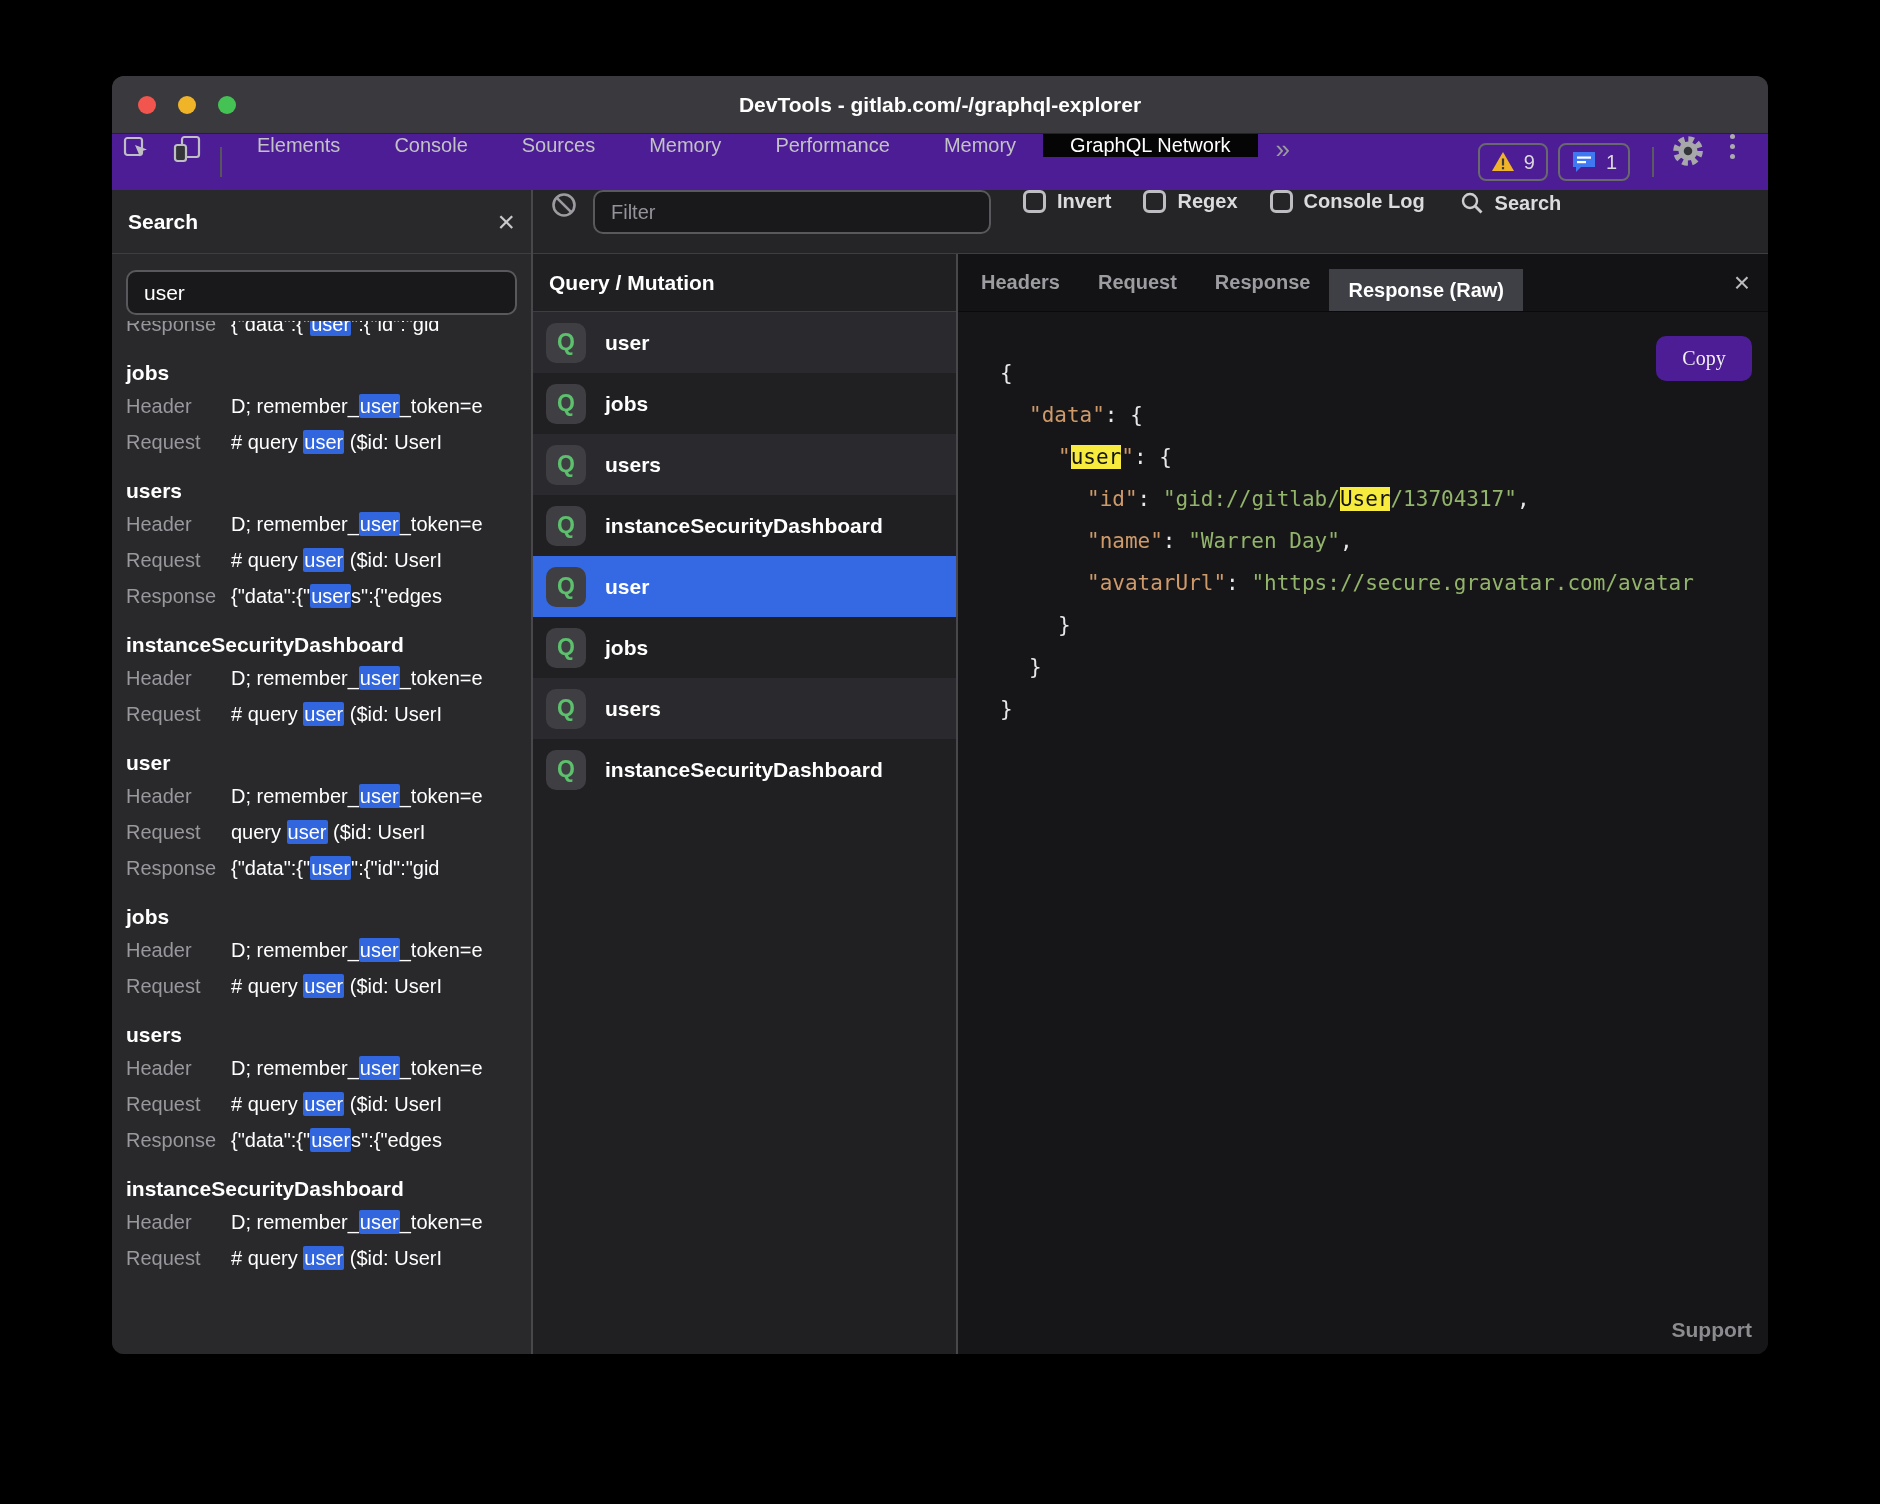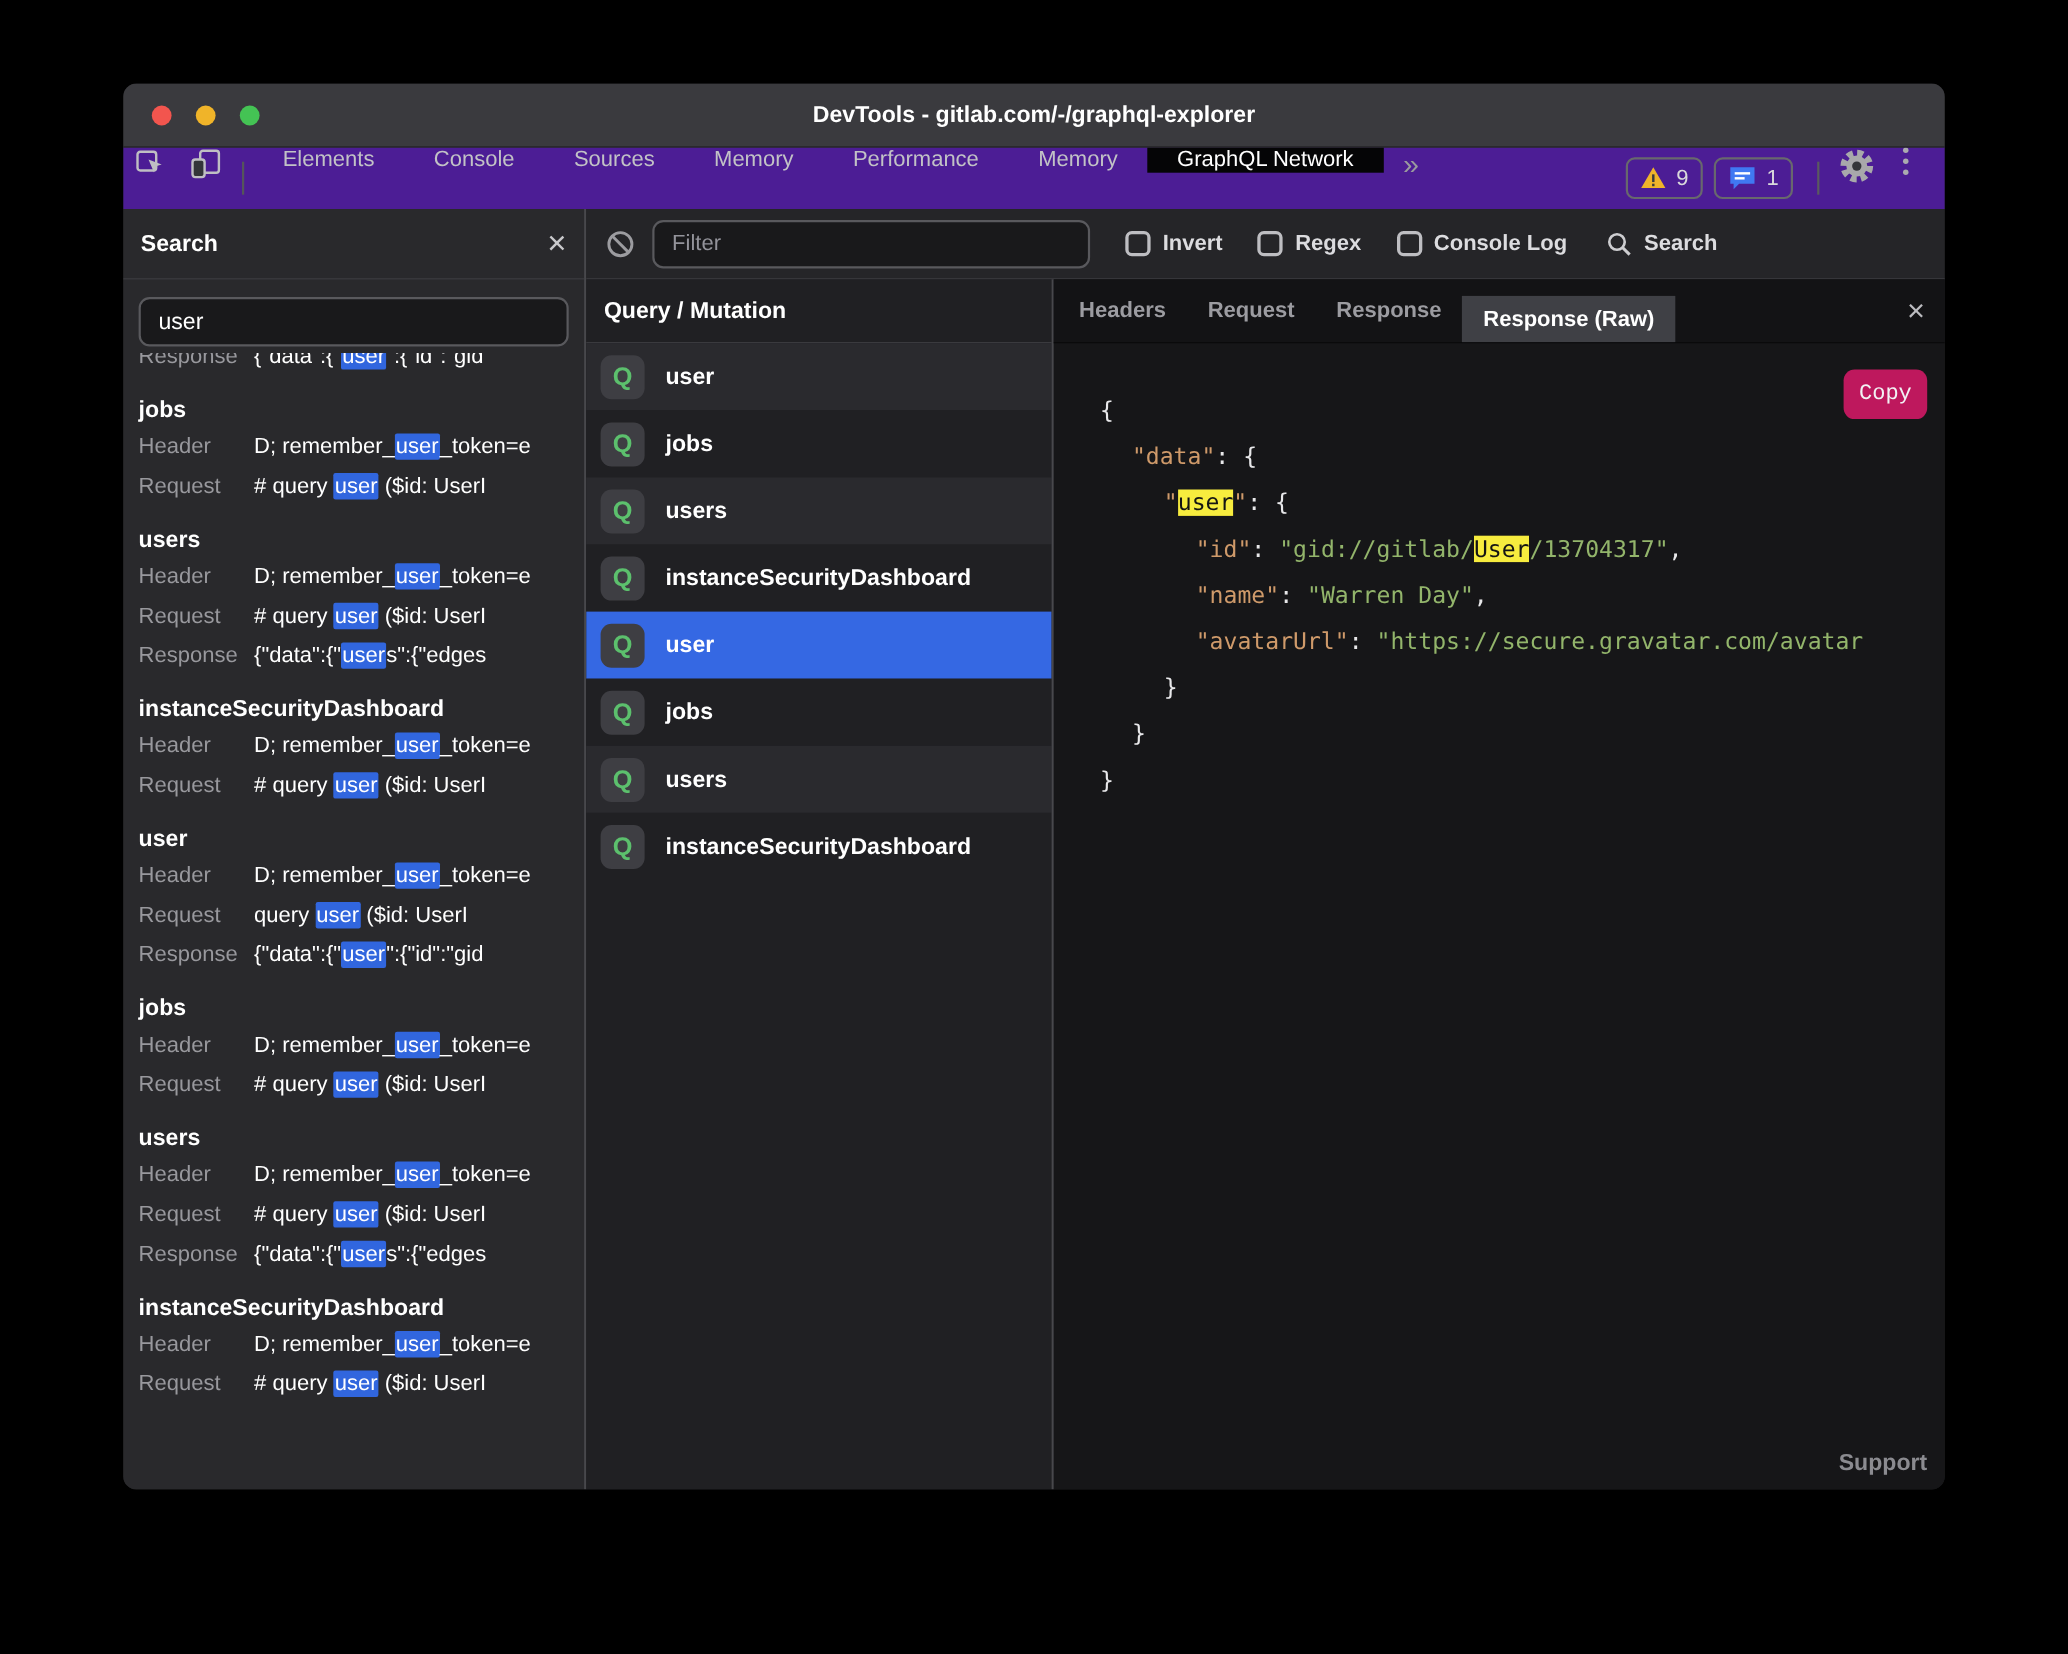--- a/index.html
+++ b/index.html
@@ -50,21 +50,21 @@
   .clipped .inner { margin-top: -15px; }
   .detail { line-height: 36px; white-space: nowrap; color: #fff; }
   .lbl { display: inline-block; min-width: 97px; color: #98989d; margin-right: 8px; }
   .hl { background: #3166de; color: #fff; border-radius: 2px; padding: 1px 1px; }
   .section { margin-top: 15px; }
   .section-title { color: #fff; font-weight: 700; font-size: 21px; line-height: 31px; }
 
   
   .main { flex: 1; display: flex; flex-direction: column; min-width: 0; }
   .filterbar { height: 64px; background: #252528; border-bottom: 1px solid #3e3e42;
-               display: flex; align-items: center; padding: 0 16px; }
+               display: flex; align-items: flex-start; padding: 0 16px; }
   .filterinput { width: 398px; height: 44px; background: #19191b; border: 2px solid #59595d; border-radius: 10px;
                  color: #dadada; font-size: 20px; padding: 0 16px; margin-left: 14px; outline: none;
                  font-family: "Liberation Sans", sans-serif; }
   .filterinput::placeholder { color: #93939a; }
   .cbg { display: flex; align-items: center; gap: 11px; color: #dcdcdf; font-size: 20px;
          font-weight: 600; margin-left: 32px; }
   .cbg input[type=checkbox] { appearance: none; -webkit-appearance: none; width: 23px; height: 23px;
          border: 3px solid #bebec2; border-radius: 6px; background: transparent; }
   .sgrp { display: flex; align-items: center; gap: 10px; color: #dcdcdf; font-size: 20px;
           font-weight: 600; margin-left: 34px; }
@@ -80,23 +80,23 @@
   .qlabel { margin-left: 19px; color: #fff; font-size: 21px; font-weight: 700; white-space: nowrap; }
 
   
   .rpanel { flex: 1; display: flex; flex-direction: column; background: #161618; min-width: 0; }
   .rtabs { height: 58px; background: #131315; display: flex; align-items: stretch; padding-left: 4px;
            border-bottom: 1px solid #0a0a0b; }
   .rtab { display: flex; align-items: center; padding: 0 19px; color: #9c9ca1; font-size: 20px; font-weight: 700; }
   .rtab.sel { background: #3f4045; color: #fff; margin-top: 15px; }
   .rtabs .x { margin-left: auto; margin-right: 18px; align-self: center; color: #bcbcc0; font-size: 28px; }
   .rbody { flex: 1; position: relative; padding: 40px 0 0 42px; overflow: hidden; }
-  .copybtn { position: absolute; top: 24px; right: 16px; width: 76px; height: 45px; background: #be185d;
+  .copybtn { position: absolute; top: 24px; right: 16px; width: 96px; height: 45px; background: #4c1d95;
              border: none; border-radius: 10px; color: #f2f2f4; font-size: 20px;
-             font-family: Liberation Mono, monospace; }
+             font-family: Liberation Serif, serif; }
   .json { font-family: "DejaVu Sans Mono", monospace; font-size: 21px; line-height: 42px; white-space: nowrap; }
   .jline { white-space: nowrap; }
   .ind1 { margin-left: 29px; } .ind2 { margin-left: 58px; } .ind3 { margin-left: 87px; }
   .k { color: #cf9a6a; } .s { color: #93b56b; } .p { color: #e8e8ea; }
   .hly { background: #f7ec3e; color: #141414; }
   .support { position: absolute; right: 16px; bottom: 12px; color: #8b8b90; font-weight: 700; font-size: 21px; }
 
   svg { display: block; }
 </style>
 </head>

